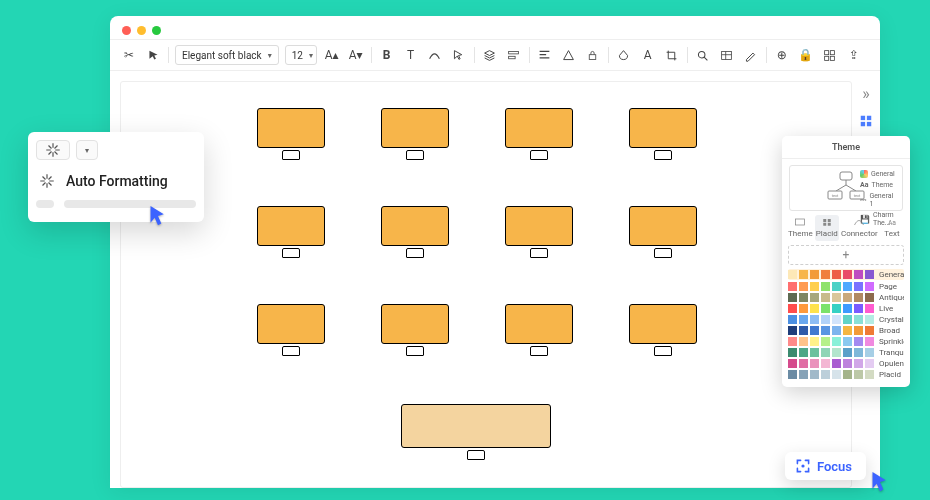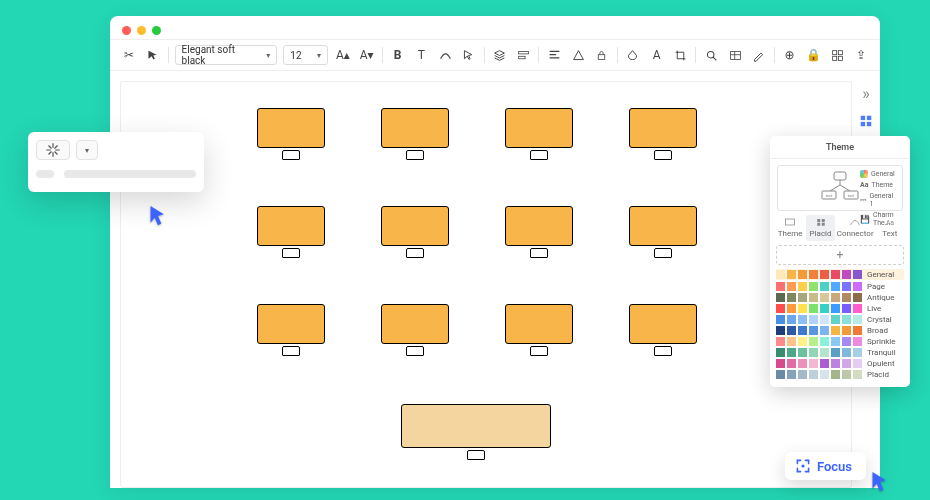--- a/index.html
+++ b/index.html
@@ -37,21 +37,21 @@
 .sidebar svg{width:14px;height:14px}
 
 
 .desk{position:absolute;width:68px}
 .desk .top{height:40px;border:1.5px solid #000;border-radius:3px;background:#f7b54a;}
 .desk .stand{width:18px;height:10px;margin:2px auto 0;border:1.5px solid #000;border-radius:2px 2px 1px 1px;background:#fff;}
 .desk.teacher{width:150px;}
 .desk.teacher .top{height:44px;background:#f4d49f;}
 
 
-.theme-panel{position:absolute;top:136px;right:20px;width:140px;background:#fff;border-radius:5px;font-size:9px;color:#444;box-shadow:0 6px 22px rgba(0,0,0,.18);padding:0 0 6px;}
+.theme-panel{position:absolute;top:136px;right:20px;width:128px;background:#fff;border-radius:5px;font-size:9px;color:#444;box-shadow:0 6px 22px rgba(0,0,0,.18);padding:0 0 6px;}
 .theme-panel .hdr{font-weight:600;text-align:center;padding:6px 0;border-bottom:1px solid #eee;color:#555}
 .theme-preview{margin:6px 7px 4px;border:1px solid #e4e4e4;border-radius:3px;height:46px;display:flex;align-items:center;justify-content:center;position:relative}
 .theme-preview-side{position:absolute;right:4px;top:4px;bottom:4px;width:38px;display:flex;flex-direction:column;gap:3px;font-size:7px;color:#666}
 .theme-preview-side div{display:flex;align-items:center;gap:3px}
 .theme-preview-side .sw{width:8px;height:8px;border-radius:2px;}
 .theme-tabs{display:flex;gap:2px;margin:4px 6px;font-size:8px;}
 .theme-tab{flex:1;text-align:center;padding:14px 0 3px;border-radius:3px;color:#666;position:relative}
 .theme-tab.active{background:#eef0f3;}
 .theme-tab svg{position:absolute;top:2px;left:50%;transform:translateX(-50%);width:12px;height:10px}
 .theme-add{margin:4px 6px;border:1px dashed #cfcfcf;border-radius:3px;text-align:center;font-size:12px;color:#888;padding:2px 0;cursor:default}
@@ -100,21 +100,21 @@
       <svg viewBox="0 0 16 16">
           <path d="M3 2l10 5-4 1 2 4-2 1-2-4-4 3z" fill="currentColor"></path>
         </svg>
     </div>
     <div class="tb-sep"></div>
 
     <div class="font-sel">
       <span>Elegant soft black</span>
       <span class="caret">▾</span>
     </div>
-    <div class="font-sel" style="width:45px;justify-content:space-between">
+    <div class="font-sel" style="width:32px;justify-content:space-between">
       <span>12</span>
       <span class="caret">▾</span>
     </div>
     <div class="tb-btn">A▴</div>
     <div class="tb-btn">A▾</div>
     <div class="tb-sep"></div>
     <div class="tb-btn">
         <b>B</b>
       </div>
     <div class="tb-btn">T</div>
@@ -493,20 +493,28 @@
 
 <div class="af-card">
   <div class="af-top">
     <div class="af-btn af-sparkle">
       <svg width="18" height="18" viewBox="0 0 24 24">
           <path d="M12 3v6M12 15v6M3 12h6M15 12h6M6 6l4 4M18 6l-4 4M6 18l4-4M18 18l-4-4" stroke="#555" stroke-width="1.6"></path>
         </svg>
     </div>
     <div class="af-btn af-caret">▾</div>
   </div>
+  <div class="af-line">
+    <span class="ic">
+      <svg width="18" height="18" viewBox="0 0 24 24">
+          <path d="M12 3v6M12 15v6M3 12h6M15 12h6M6 6l4 4M18 6l-4 4M6 18l4-4M18 18l-4-4" stroke="#555" stroke-width="1.6"></path>
+        </svg>
+    </span>
+    <span>Auto Formatting</span>
+  </div>
   <div class="af-slider">
     <div class="knob"></div>
     <div class="track"></div>
   </div>
   <div class="cursor-blue" style="left:120px;top:72px">
     <svg viewBox="0 0 24 28">
         <path d="M3 2l16 10-7 2 4 9-4 2-4-9-5 6z" fill="#3b63ff"></path>
       </svg>
   </div>
 </div>

